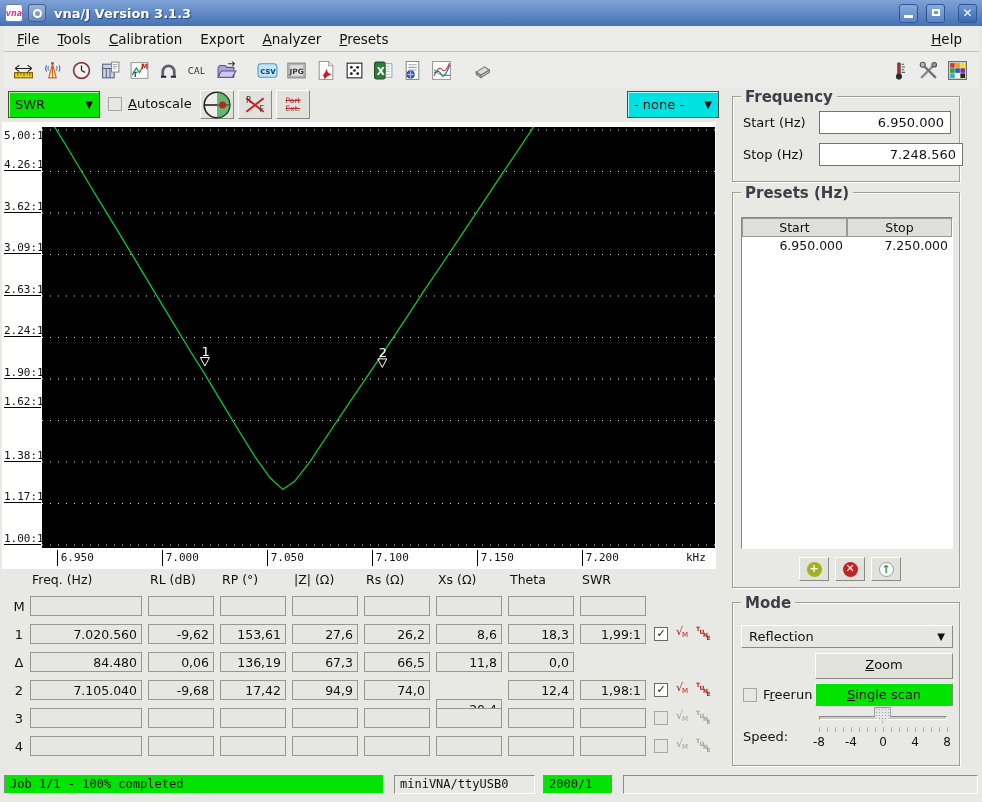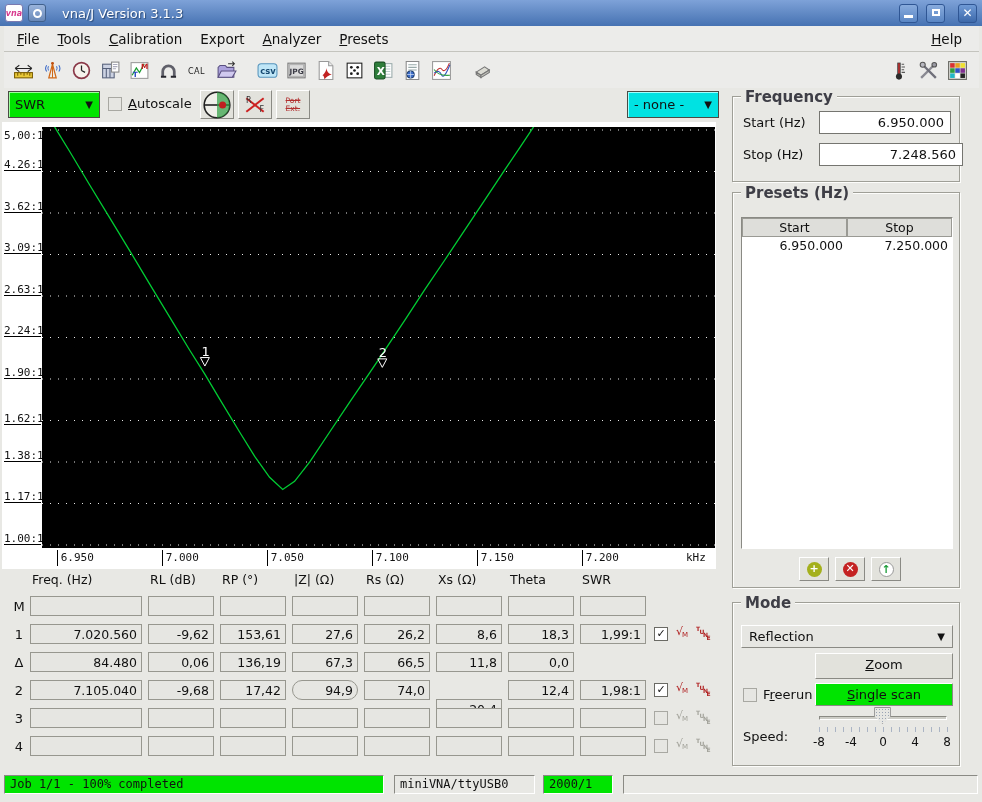--- a/index.html
+++ b/index.html
@@ -6,21 +6,21 @@
   html,body{width:982px;height:802px;overflow:hidden}
   body{font-family:"DejaVu Sans",sans-serif;background:#e8e8e4;font-size:13px;color:#111}
   #win{position:relative;width:982px;height:802px;background:#e8e8e4}
   
   #titlebar{position:absolute;left:0;top:0;width:982px;height:26px;
     background:linear-gradient(#7ea2d8,#4672b2);display:flex;align-items:center;padding:0 5px;gap:5px}
   .tb-ico{width:18px;height:18px;border-radius:3px;display:flex;align-items:center;justify-content:center}
   #logo{background:#fff;border:1px solid #7a7ab0;color:#d83a8e;font-weight:bold;font-style:italic;font-size:8px}
   #appico{background:linear-gradient(#9ab4dc,#6888b8);border:1px solid #40608c}
   #appico span{width:9px;height:9px;border:2px solid #fff;border-radius:50%}
-  #title{color:#fff;font-weight:normal;font-size:13px;text-shadow:1px 1px 1px #2a4a78;flex:1;margin-left:11px}
+  #title{color:#fff;font-weight:bold;font-size:13px;text-shadow:1px 1px 1px #2a4a78;flex:1;margin-left:3px}
   .winbtn{width:19px;height:19px;background:linear-gradient(#88abdd,#5a86c4);border:1px solid #2f5694;
     border-radius:3px;color:#fff;text-align:center;margin-left:3px;font-size:12px;line-height:16px}
   .winbtn .sq{display:block;width:8px;height:7px;border:2px solid #fff;margin:4px auto 0}
   .winbtn .bar{display:block;width:9px;height:3px;background:#fff;margin:10px auto 0}
   #btn-close{margin-left:8px;background:linear-gradient(#6f9ad6,#3d69aa)}
   
   #menubar{position:absolute;left:4px;top:26px;width:975px;height:26px;background:#ececea;
     border-bottom:1px solid #c4c4be;display:flex;align-items:center;padding:0 6px}
   .menu-item{padding:4px 11px 4px 7px;font-size:13.5px}
   .spacer{flex:1}
@@ -326,21 +326,21 @@
 
   <div id="chart">
     <div id="yaxis">
         <div class="ylab" style="top: 7px;">5,00:1</div>
         <div class="ylab tick" style="top: 36px;">4.26:1</div>
         <div class="ylab tick" style="top: 77.5px;">3.62:1</div>
         <div class="ylab tick" style="top: 119px;">3.09:1</div>
         <div class="ylab tick" style="top: 160.5px;">2.63:1</div>
         <div class="ylab tick" style="top: 202px;">2.24:1</div>
         <div class="ylab tick" style="top: 243.5px;">1.90:1</div>
-        <div class="ylab tick" style="top: 290px;">1.62:1</div>
+        <div class="ylab tick" style="top: 273px;">1.62:1</div>
         <div class="ylab tick" style="top: 326.5px;">1.38:1</div>
         <div class="ylab tick" style="top: 368px;">1.17:1</div>
         <div class="ylab tick" style="top: 409.5px;">1.00:1</div>
       </div>
     <div id="plot">
       <svg id="plot-svg" width="673" height="421" viewBox="0 0 673 421">
           <line x1="0" y1="3" x2="673" y2="3" stroke="#e8e8e8" stroke-width="1" stroke-dasharray="1 7"></line>
           <line x1="0" y1="44.5" x2="673" y2="44.5" stroke="#e8e8e8" stroke-width="1" stroke-dasharray="1 7"></line>
           <line x1="0" y1="86" x2="673" y2="86" stroke="#e8e8e8" stroke-width="1" stroke-dasharray="1 7"></line>
           <line x1="0" y1="127.5" x2="673" y2="127.5" stroke="#e8e8e8" stroke-width="1" stroke-dasharray="1 7"></line>
@@ -413,21 +413,21 @@
       <div class="cell" style="left: 148px; top: 80px; width: 66px;">0,06</div>
       <div class="cell" style="left: 220px; top: 80px; width: 66px;">136,19</div>
       <div class="cell" style="left: 292px; top: 80px; width: 66px;">67,3</div>
       <div class="cell" style="left: 364px; top: 80px; width: 66px;">66,5</div>
       <div class="cell" style="left: 436px; top: 80px; width: 66px;">11,8</div>
       <div class="cell" style="left: 508px; top: 80px; width: 66px;">0,0</div>
       <div class="rowlab" style="left: 10px; top: 111px;">2</div>
       <div class="cell" style="left: 30px; top: 108px; width: 112px;">7.105.040</div>
       <div class="cell" style="left: 148px; top: 108px; width: 66px;">-9,68</div>
       <div class="cell" style="left: 220px; top: 108px; width: 66px;">17,42</div>
-      <div class="cell" style="left: 292px; top: 108px; width: 66px; border-radius: 10px;">94,9</div>
+      <div class="cell" style="left: 292px; top: 108px; width: 66px;">94,9</div>
       <div class="cell" style="left: 364px; top: 108px; width: 66px;">74,0</div>
       <div class="cell" style="left: 436px; top: 108px; width: 66px; margin-top: 19px;">20,4</div>
       <div class="cell" style="left: 508px; top: 108px; width: 66px;">12,4</div>
       <div class="cell" style="left: 580px; top: 108px; width: 66px;">1,98:1</div>
       <span class="cb mcb" style="left: 654px; top: 111px;">✓</span>
       <span class="mi red" style="left: 676px; top: 109px;">√<i>M</i></span>
       <span class="mi tune red" style="left: 696px; top: 109px;">
         <span style="left: 0px; top: 0px;">T</span>
         <span style="left: 3.5px; top: 3px;">U</span>
         <span style="left: 7px; top: 6px;">N</span>

